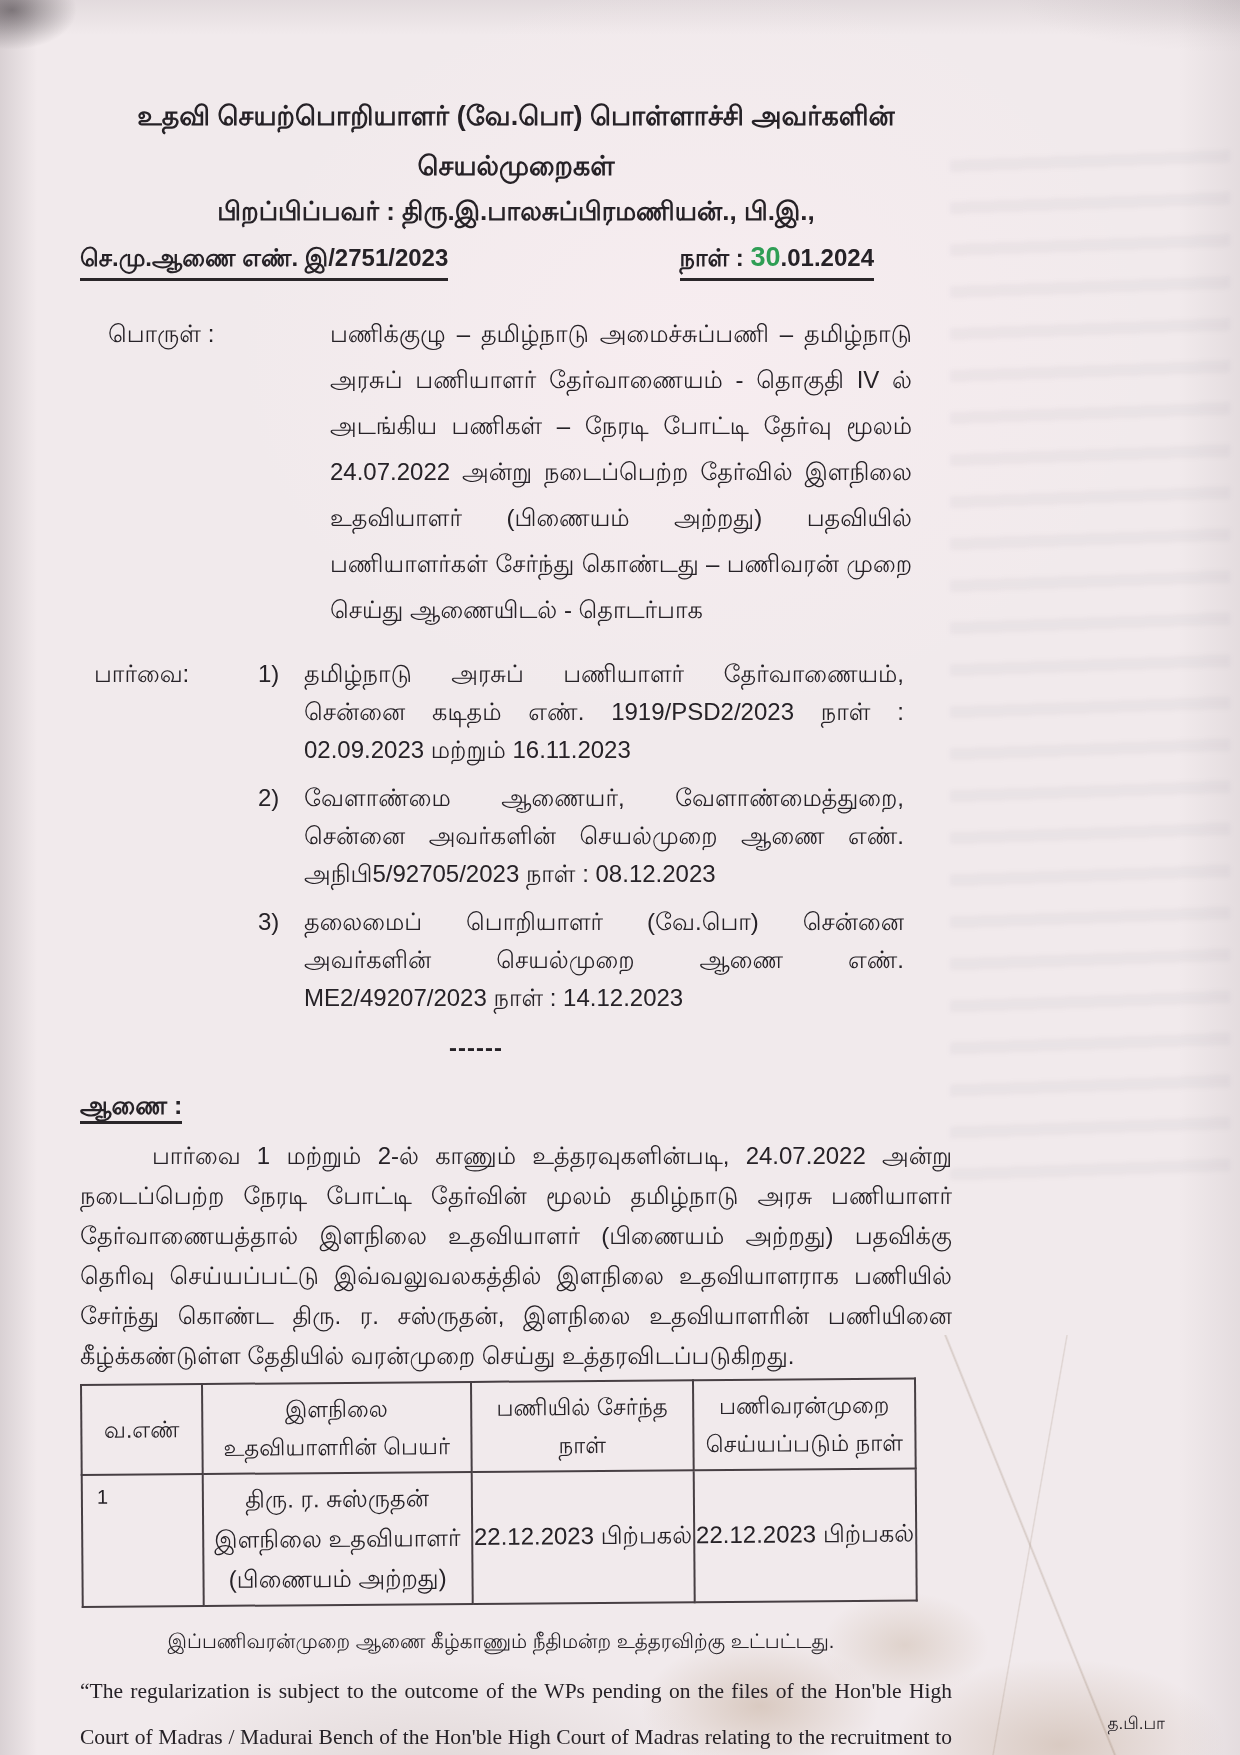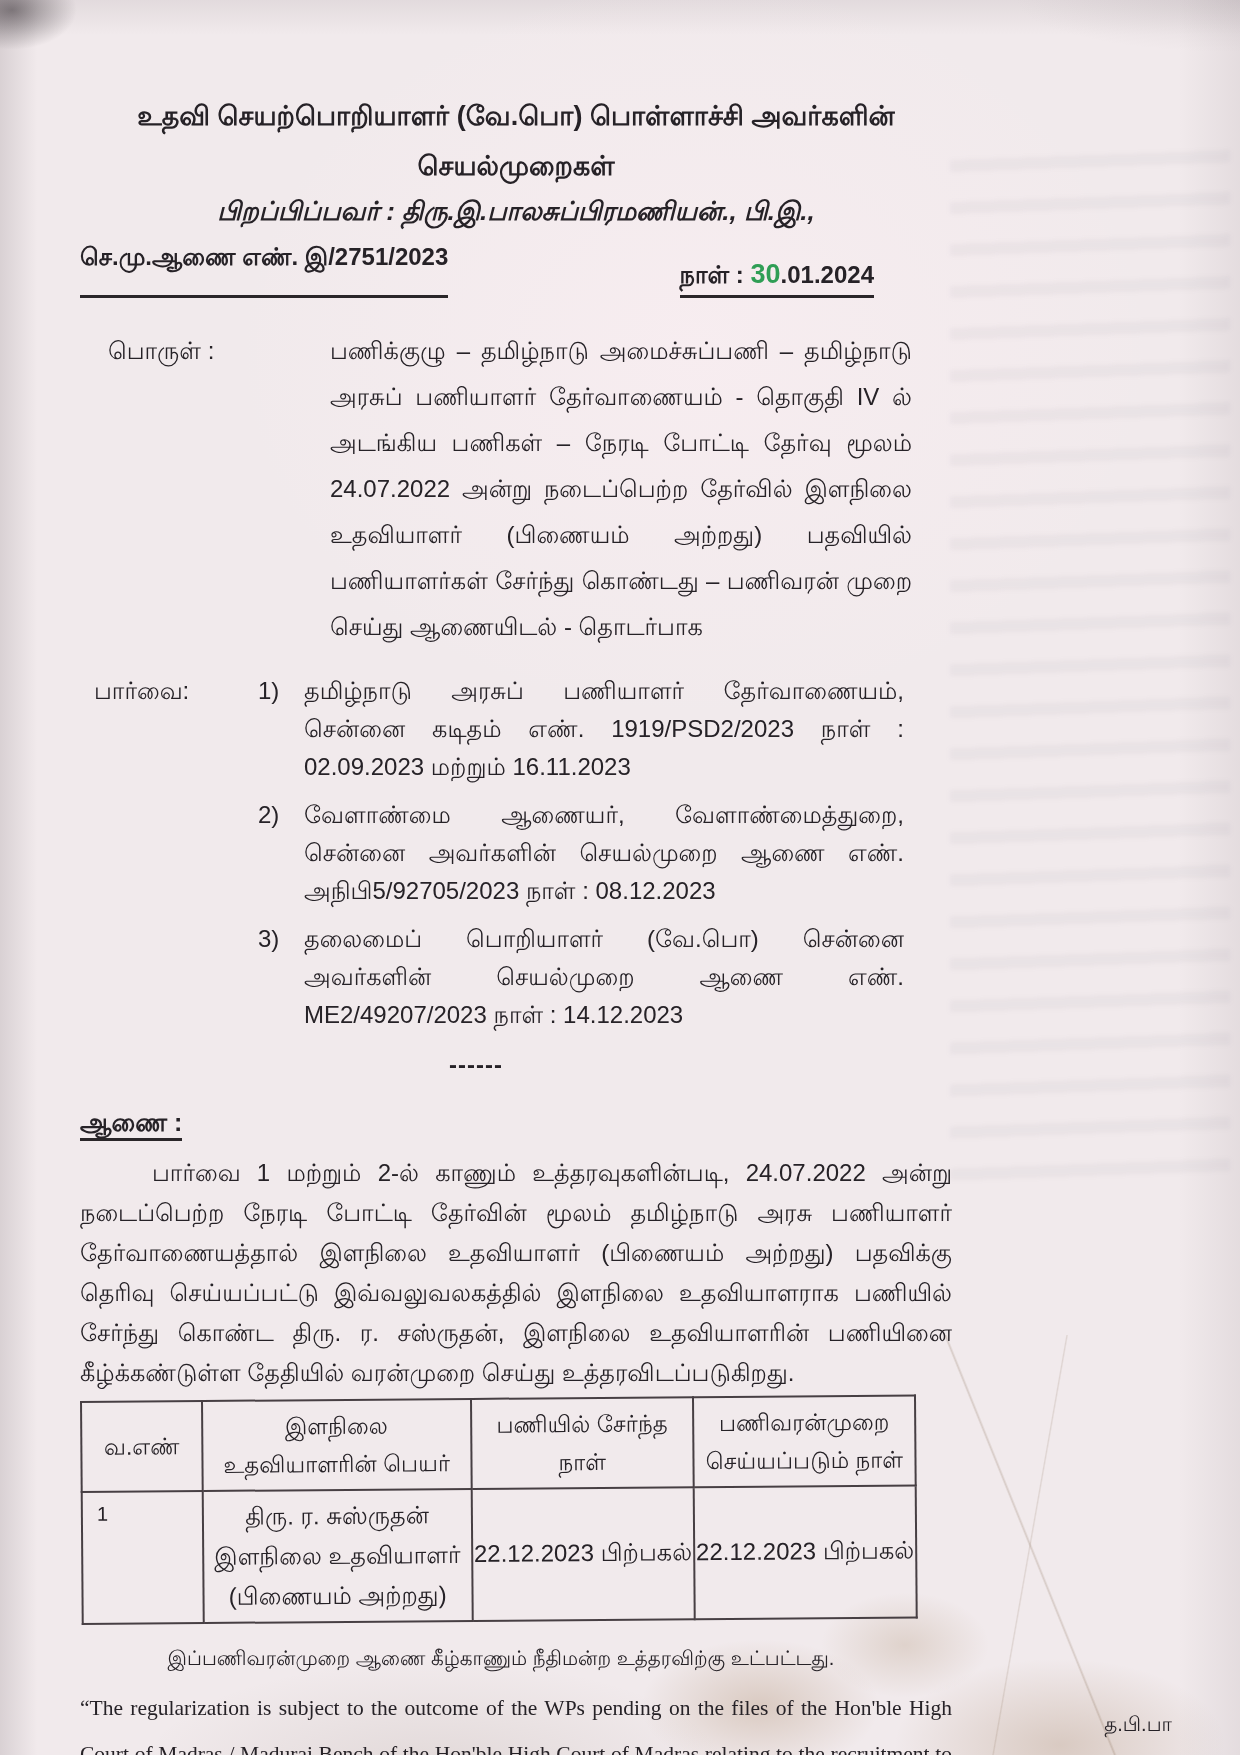--- a/index.html
+++ b/index.html
@@ -32,25 +32,25 @@
   .crease{
     position:absolute;right:0;bottom:0;width:420px;height:420px;
     background:
       linear-gradient(68deg, transparent 49.7%, rgba(120,92,64,.22) 50%, transparent 50.35%),
       linear-gradient(100deg, transparent 49.75%, rgba(120,92,64,.16) 50%, transparent 50.3%);
   }
   .content{position:absolute;left:80px;top:98px;width:872px;}
 
   .t1{font-weight:700;font-size:27px;line-height:36px;text-align:center;}
   .t2{font-weight:700;font-size:27px;line-height:36px;text-align:center;margin-top:14px;}
-  .issuer{font-weight:700;font-size:26px;line-height:34px;text-align:center;margin-top:10px;font-style:italic;}
+  .issuer{font-weight:700;font-size:26px;line-height:34px;text-align:center;margin-top:10px;}
 
   .refrow{display:flex;justify-content:space-between;align-items:flex-end;margin-top:12px;
           font-weight:700;font-size:24px;line-height:34px;}
-  .orderno{border-bottom:3px solid #2a2629;padding-bottom:21px;}
+  .orderno{border-bottom:3px solid #2a2629;padding-bottom:3px;}
   .datefield{border-bottom:3px solid #2a2629;padding-bottom:3px;margin-right:78px;white-space:nowrap;}
   .green{color:#2f9e55;font-size:27px;font-weight:700;}
 
   .subject{display:flex;margin-top:30px;}
   .subject .lbl{width:250px;box-sizing:border-box;padding-left:28px;font-size:24px;line-height:46px;}
   .subject .txt{width:582px;font-size:24px;line-height:46px;text-align:justify;}
 
   .refs{display:flex;margin-top:22px;}
   .refs .lbl{width:178px;box-sizing:border-box;padding-left:14px;font-size:24px;line-height:38px;}
   .refs .list{width:654px;}
@@ -70,21 +70,21 @@
   table.reg th{font-size:23px;line-height:38px;text-align:center;vertical-align:middle;padding:6px 8px;}
   th.h-serial{text-align:left;padding-left:14px;}
   td.c-serial{vertical-align:top;text-align:left;padding:10px 0 0 14px;font-size:20px;height:120px;}
   td.c-name{text-align:center;vertical-align:middle;}
   td.c-name div{font-size:24px;line-height:40px;}
   td.c-date{text-align:center;vertical-align:middle;font-size:24px;white-space:nowrap;}
 
   .post-line{margin-top:16px;text-align:center;font-size:20px;line-height:34px;margin-right:30px;}
   .english{margin-top:10px;font-family:"Liberation Serif",serif;font-size:21.5px;line-height:46px;
            text-align:justify;}
-  .signature{position:absolute;right:68px;bottom:16px;font-size:20px;line-height:30px;}
+  .signature{position:absolute;right:75px;bottom:16px;font-size:17px;line-height:30px;}
 </style>
 </head>
 <body>
 
 <div class="page">
   <div class="bleed"></div>
   <div class="crease"></div>
 
   <div class="content">
 

